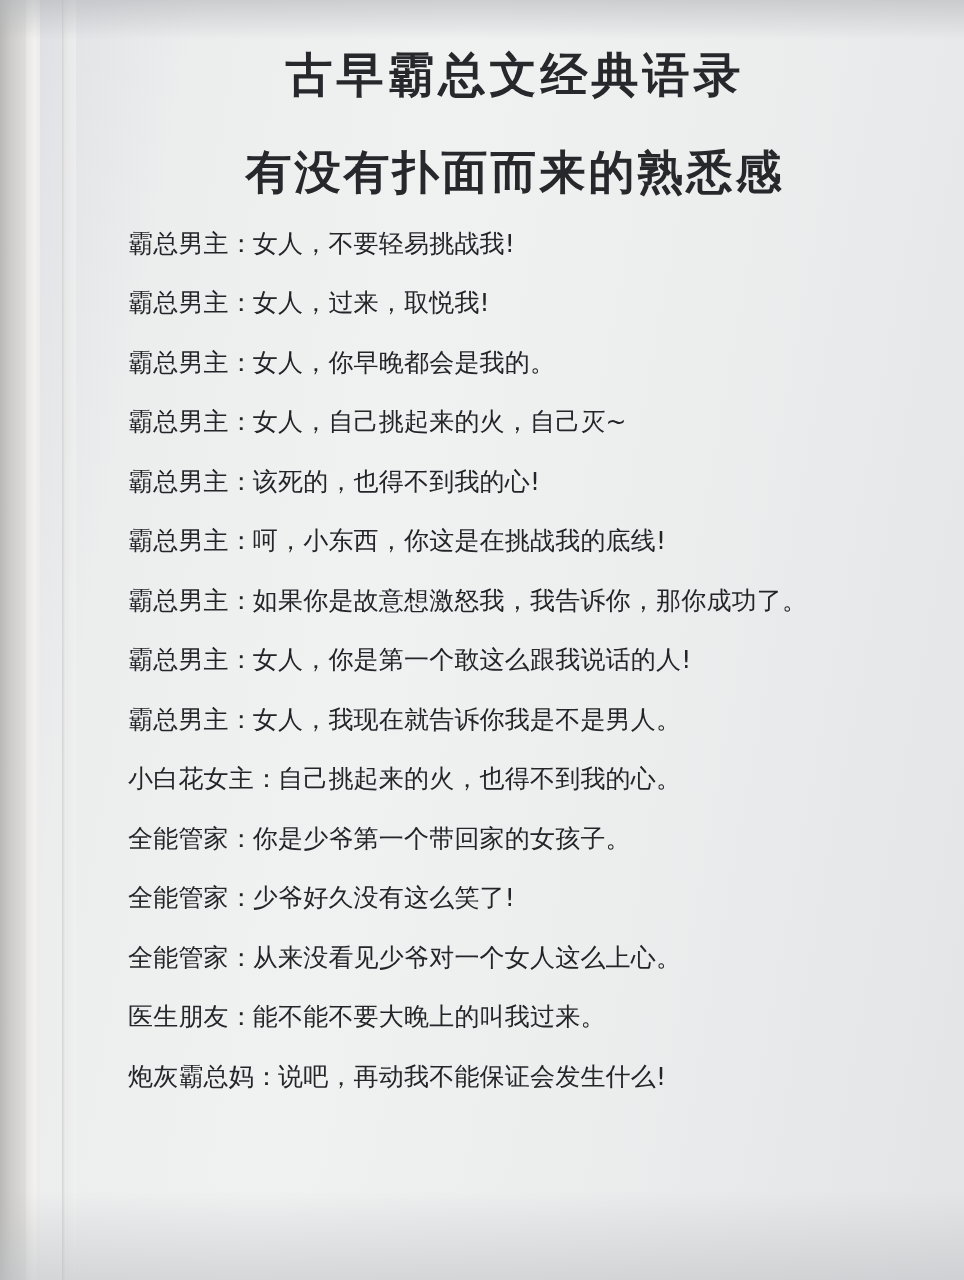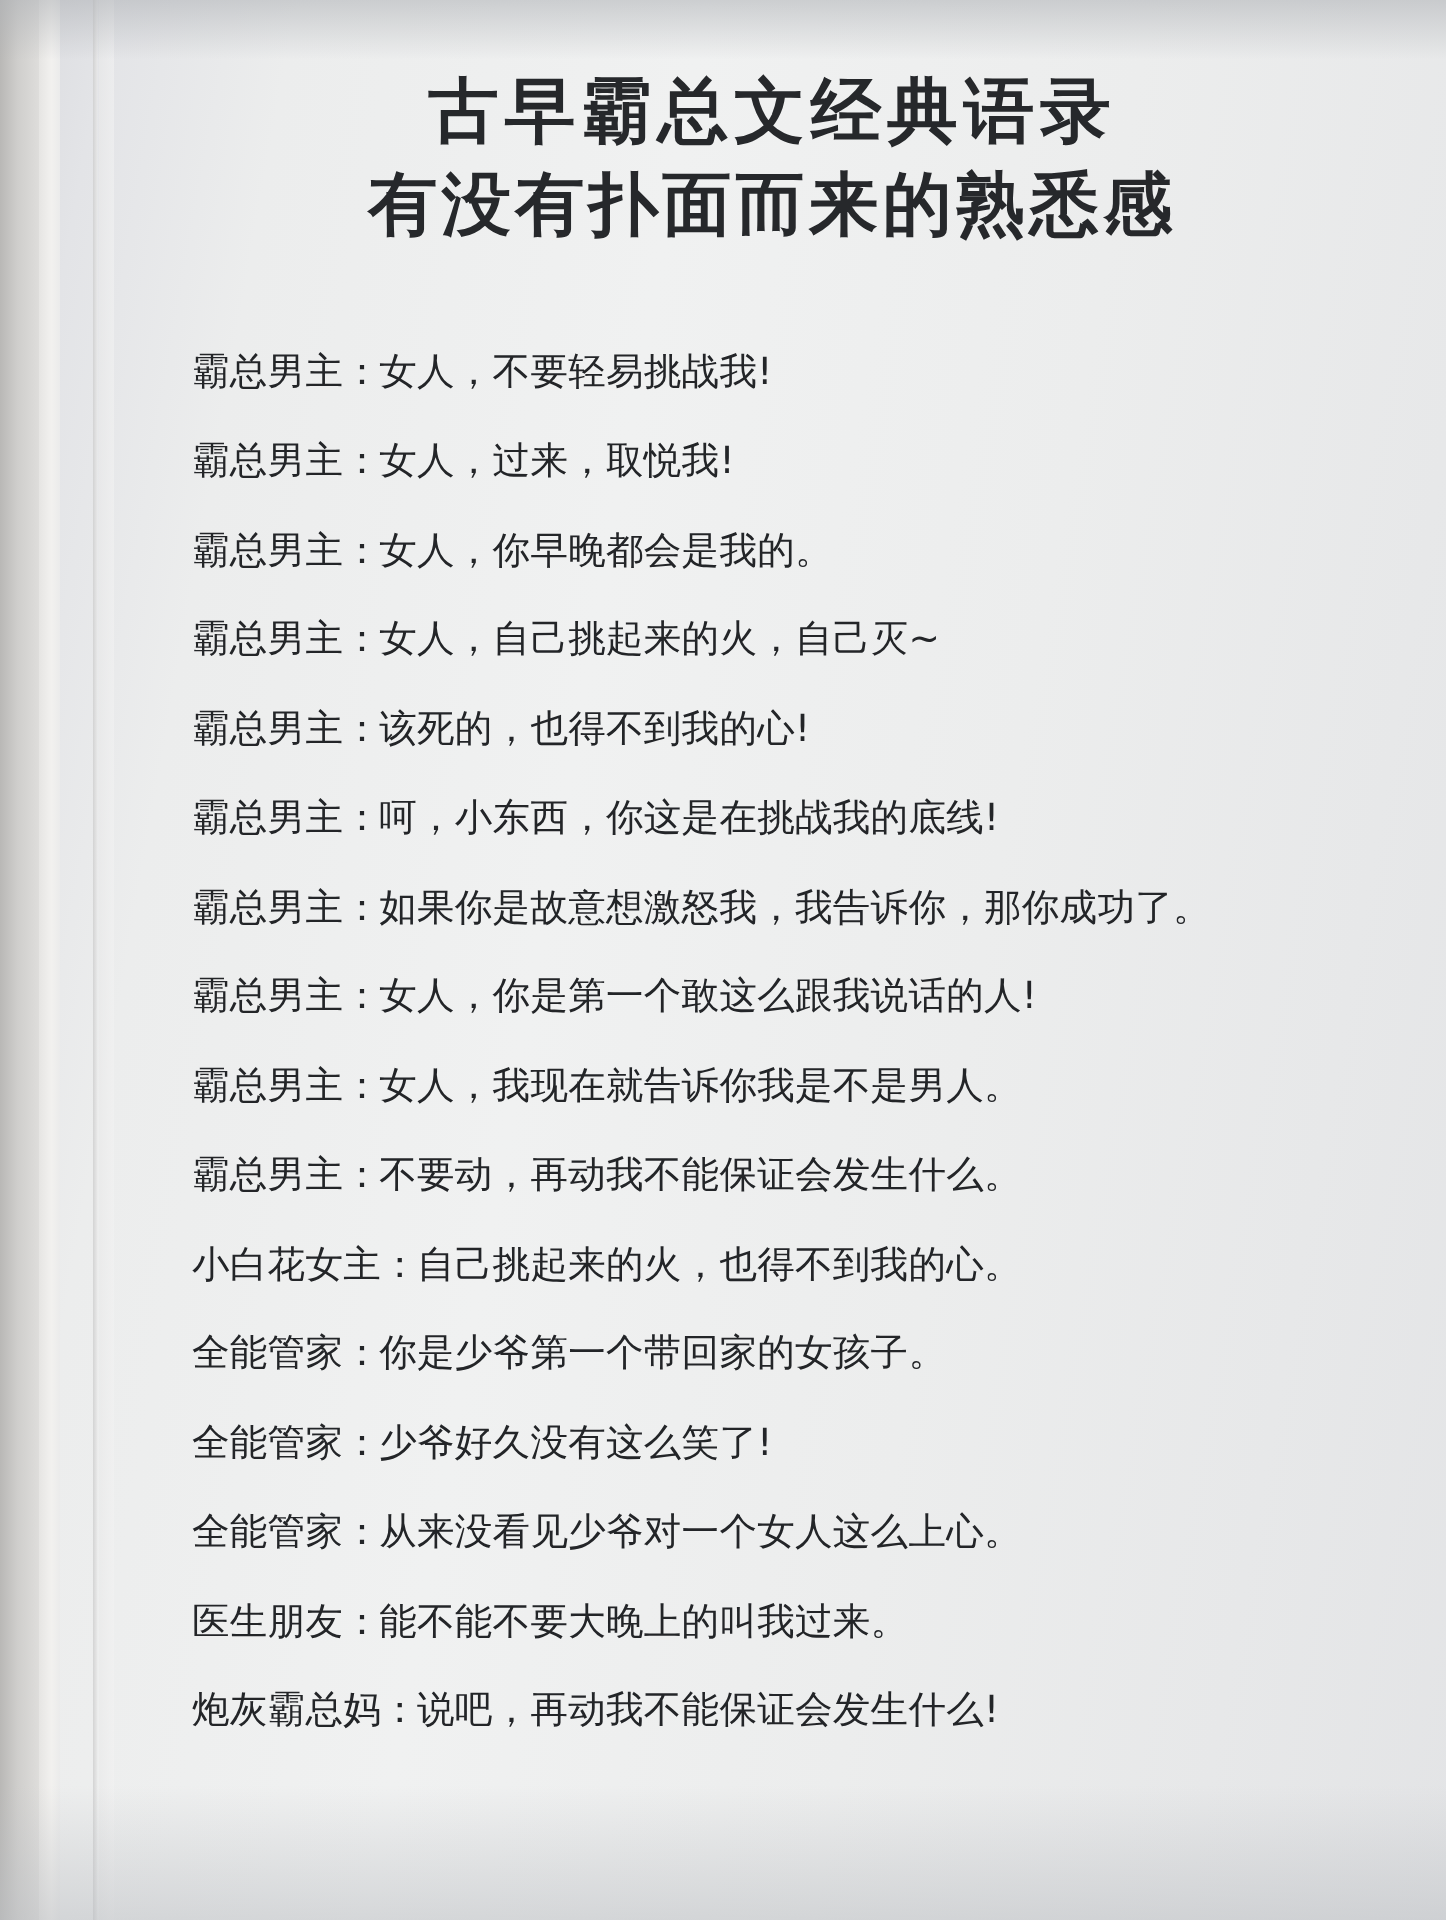--- a/index.html
+++ b/index.html
@@ -77,24 +77,25 @@
     font-family: "DejaVu Sans", "Liberation Sans", sans-serif;
     font-weight: 700;
     font-size: 47px;
     line-height: 1.32;
     letter-spacing: 4px;
     color: #26282b;
   }
   .title-line.second {
     font-size: 46px;
     letter-spacing: 3px;
+    margin-top: 36px;
   }
 
   .quotes {
-    margin-top: 64px;
+    margin-top: 24px;
     padding-left: 52px;
     padding-right: 20px;
   }
   .quote-row {
     display: block;
     font-size: 25px;
     line-height: 1.32;
     color: #232528;
     margin-bottom: 26.5px;
     white-space: nowrap;
@@ -150,23 +151,20 @@
       <div class="quote-row">
         <span class="speaker">霸总男主</span><span class="colon">：</span><span class="line-text">如果你是故意想激怒我，我告诉你，那你成功了。</span>
       </div>
       <div class="quote-row">
         <span class="speaker">霸总男主</span><span class="colon">：</span><span class="line-text">女人，你是第一个敢这么跟我说话的人!</span>
       </div>
       <div class="quote-row">
         <span class="speaker">霸总男主</span><span class="colon">：</span><span class="line-text">女人，我现在就告诉你我是不是男人。</span>
       </div>
       <div class="quote-row">
-        <span class="speaker">霸总男主</span><span class="colon">：</span><span class="line-text">不要动，再动我不能保证会发生什么。</span>
-      </div>
-      <div class="quote-row">
         <span class="speaker">小白花女主</span><span class="colon">：</span><span class="line-text">自己挑起来的火，也得不到我的心。</span>
       </div>
       <div class="quote-row">
         <span class="speaker">全能管家</span><span class="colon">：</span><span class="line-text">你是少爷第一个带回家的女孩子。</span>
       </div>
       <div class="quote-row">
         <span class="speaker">全能管家</span><span class="colon">：</span><span class="line-text">少爷好久没有这么笑了!</span>
       </div>
       <div class="quote-row">
         <span class="speaker">全能管家</span><span class="colon">：</span><span class="line-text">从来没看见少爷对一个女人这么上心。</span>

